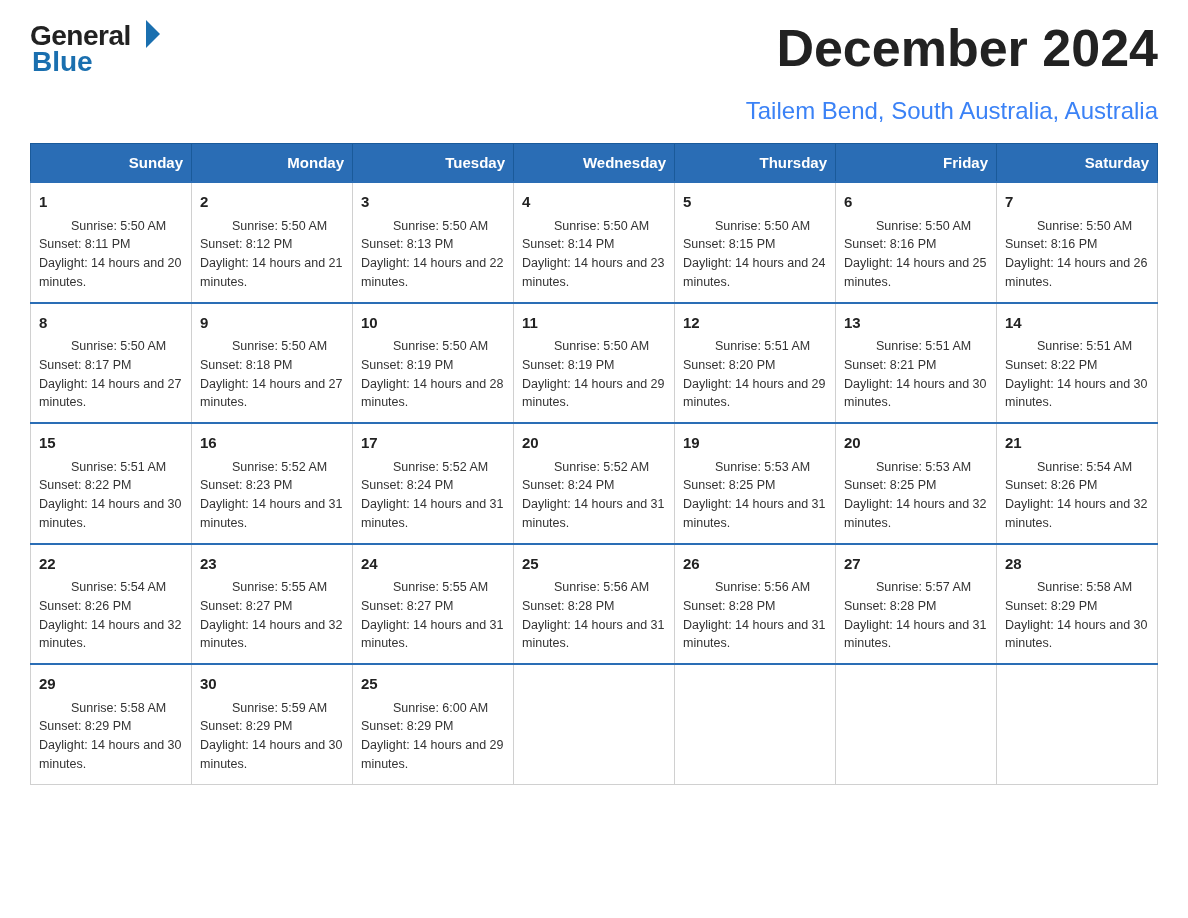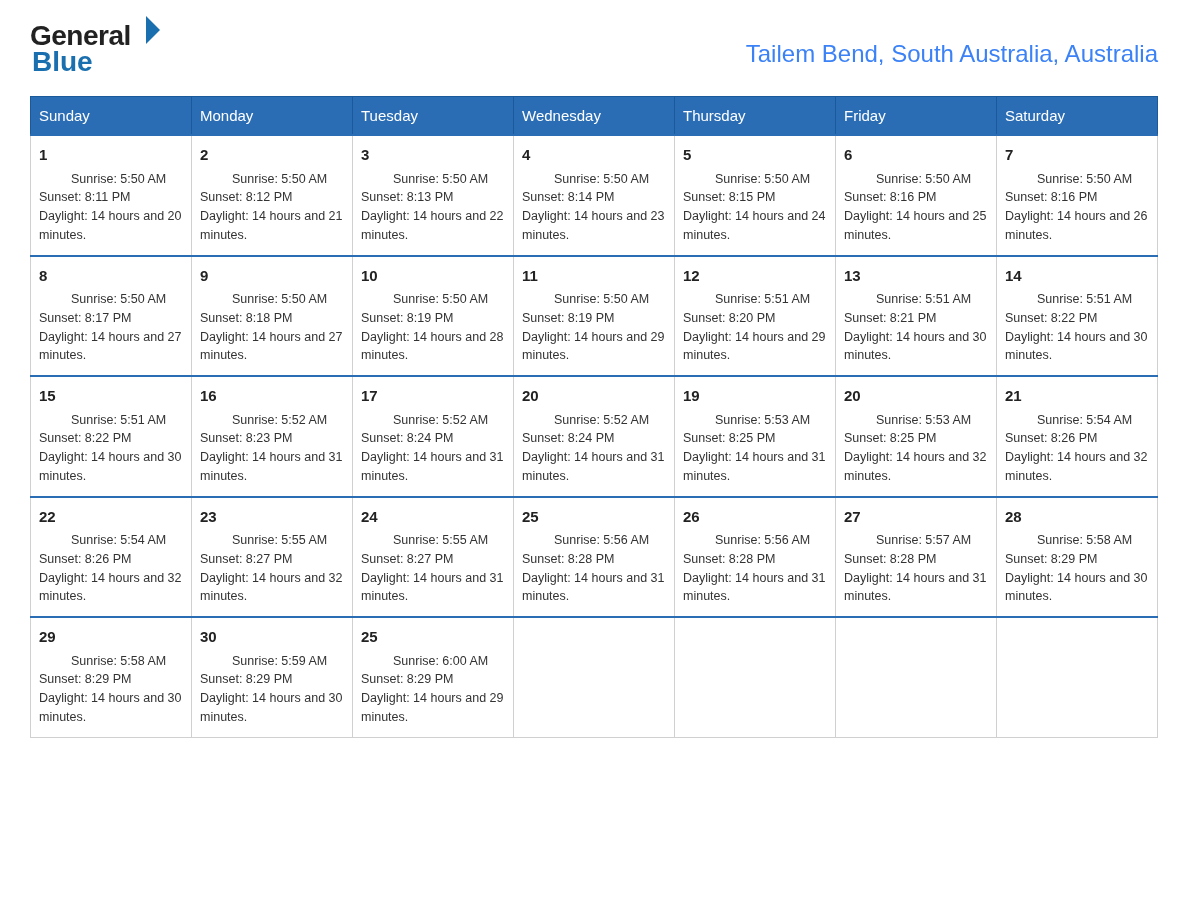--- a/index.html
+++ b/index.html
@@ -17,20 +17,21 @@
       align-items: flex-start;
       margin-bottom: 18px;
     }
     .logo {
       display: flex;
       flex-direction: column;
       align-items: flex-start;
     }
     .logo-top {
       display: flex;
+      align-items: center;
       gap: 12px;
     }
     .logo-general {
       font-size: 28px;
       font-weight: bold;
       color: #222;
       letter-spacing: -0.5px;
     }
     .logo-arrow {
       width: 0;
@@ -63,23 +64,23 @@
       margin-top: 20px;
     }
     table {
       width: 100%;
       border-collapse: collapse;
     }
     thead th {
       background-color: #2a6db5;
       color: #fff;
       font-size: 15px;
-      font-weight: normal;
+      font-weight: bold;
       padding: 10px 8px;
-      text-align: left;
+      text-align: right;
       border: 1px solid #1a5a9a;
     }
     tbody td {
       vertical-align: top;
       border: 1px solid #ccc;
       border-top: 2px solid #2a6db5;
       padding: 8px 8px 10px 8px;
       width: 14.28%;
       min-height: 100px;
       font-size: 12.5px;
@@ -114,20 +115,21 @@
 
 <div class="header">
   <div class="logo">
     <div class="logo-top">
       <span class="logo-general">General</span>
       <div class="logo-arrow"></div>
     </div>
     <span class="logo-blue">Blue</span>
   </div>
   <div class="title-block">
+    <div class="month-title">December 2024</div>
     <div class="subtitle">Tailem Bend, South Australia, Australia</div>
   </div>
 </div>
 
 <table>
   <thead>
     <tr>
     <th>Sunday</th>
         <th>Monday</th>
         <th>Tuesday</th>

